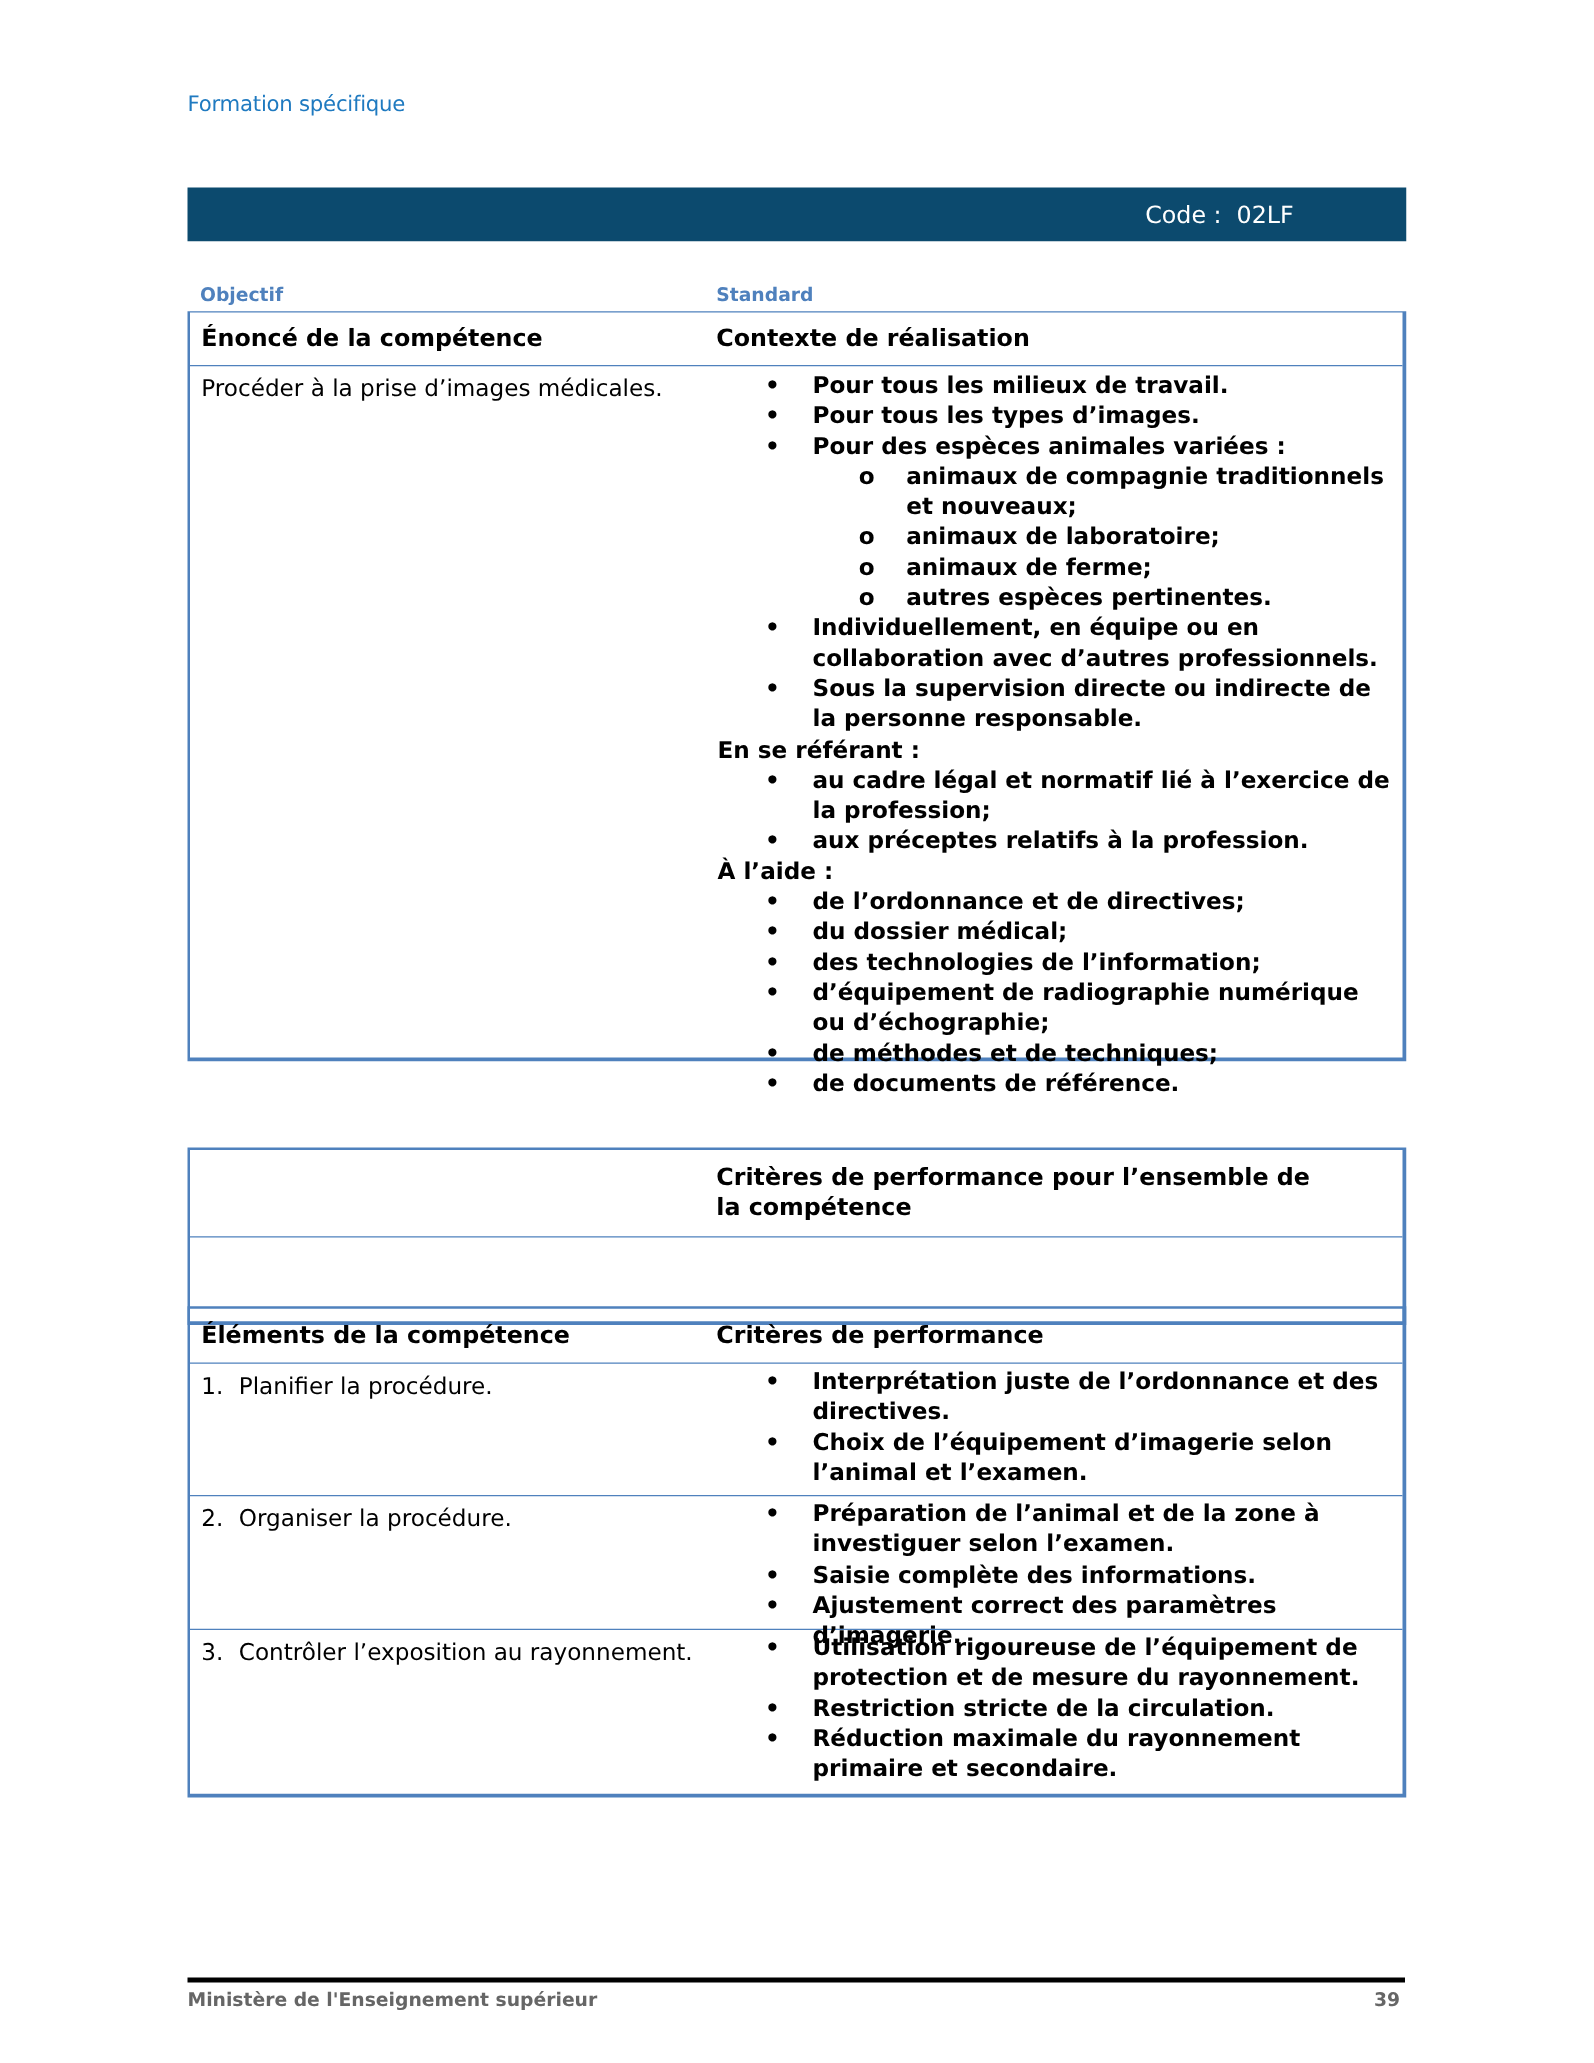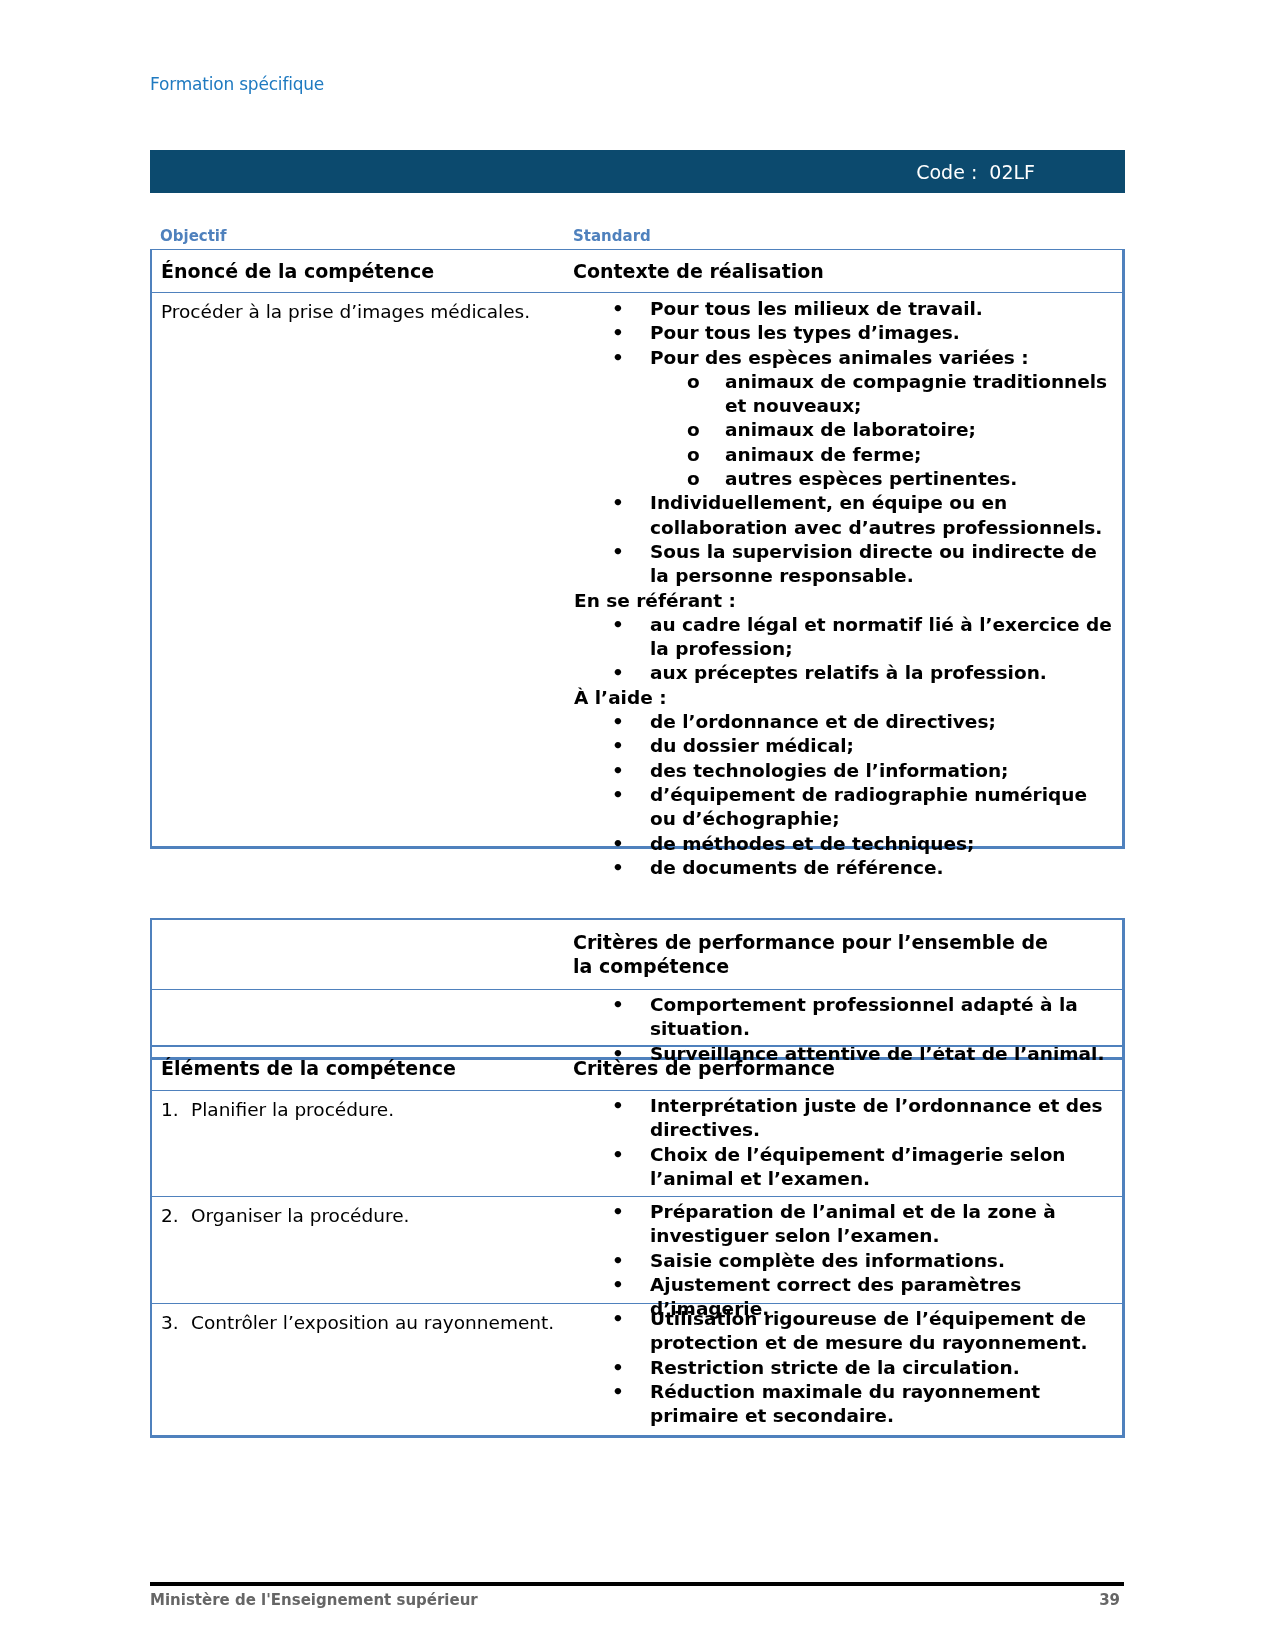--- a/index.html
+++ b/index.html
@@ -72,26 +72,20 @@
       <li>de méthodes et de techniques;</li>
       <li>de documents de référence.</li>
     </ul>
   </div>
 </div>
 
 <div class="tbl" style="top:918px; height:142px;">
   <div class="row" style="top:0; height:69px;">
     <div class="hdr" style="left:421px; top:10px; width:500px; line-height:24px;">Critères de performance pour l’ensemble de la compétence</div>
   </div>
-  <div class="row last" style="top:70px; bottom:0;">
-    <ul class="bullet-list" style="top:3px;">
-      <li>Comportement professionnel adapté à la situation.</li>
-      <li>Surveillance attentive de l’état de l’animal.</li>
-    </ul>
-  </div>
 </div>
 
 <div class="tbl" style="top:1045px; height:393px;">
   <div class="row" style="top:0; height:43px;">
     <div class="hdr" style="left:9px; top:10px;">Éléments de la compétence</div>
     <div class="hdr" style="left:421px; top:10px;">Critères de performance</div>
   </div>
 
   <div class="row" style="top:44px; height:105px;">
     <div class="num-item" style="top:7px;">

